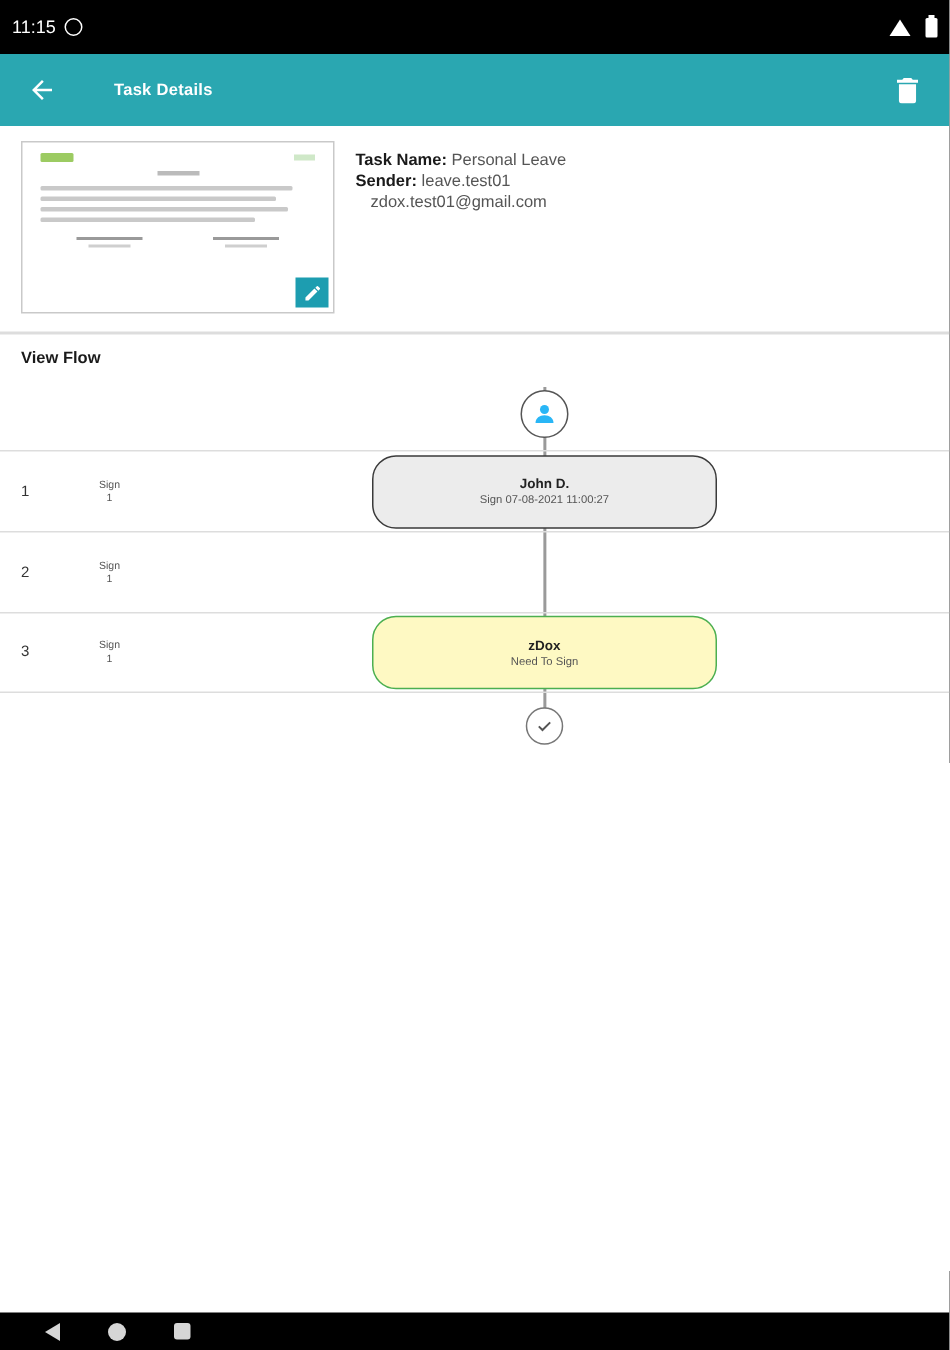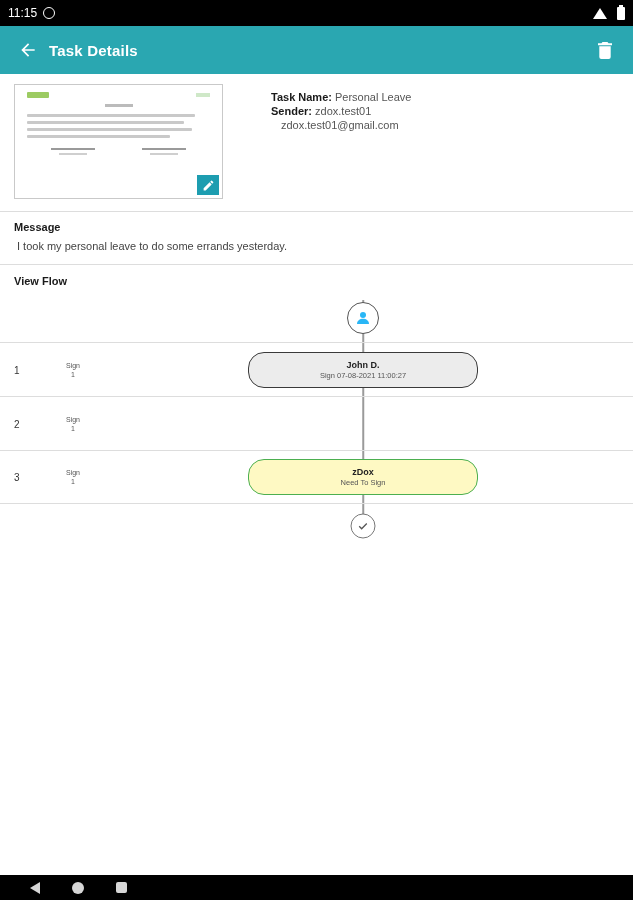--- a/index.html
+++ b/index.html
@@ -5,46 +5,46 @@
   * { margin:0; padding:0; box-sizing:border-box; }
   html,body { background:#555; }
   body { font-family:"Liberation Sans", sans-serif; }
   .screen {
     position:relative; width:633px; height:900px; margin:0 auto;
     background:#ffffff; overflow:hidden;
   }
 
   
   .status-bar {
-    height:26px; background:#000; color:#fff;
+    height:36px; background:#000; color:#fff;
     display:flex; align-items:center; padding:0 8px; font-size:12px; gap:6px;
   }
   .sb-spacer { flex:1; }
   .notif-circle {
     width:12px; height:12px; border:1.2px solid #fff; border-radius:50%;
     display:flex; align-items:center; justify-content:center; font-size:7px; line-height:1;
   }
   .wifi-tri {
     width:0; height:0; border-left:7px solid transparent; border-right:7px solid transparent;
     border-bottom:11px solid #fff;
   }
   .battery { width:8px; height:13px; background:#fff; border-radius:1px; position:relative; margin-left:4px; }
   .battery:before { content:""; position:absolute; top:-2px; left:2px; width:4px; height:2px; background:#fff; }
 
   
   .app-bar {
     height:48px; background:#2aa7b1; color:#fff;
     display:flex; align-items:center; padding:0 16px;
   }
   .back-btn { width:24px; height:24px; display:flex; align-items:center; justify-content:center; cursor:pointer; }
-  .app-title { font-size:15px; font-weight:bold; margin-left:9px; letter-spacing:.2px; }
+  .app-title { font-size:11px; font-weight:bold; margin-left:36px; letter-spacing:.2px; }
   .trash-btn { margin-left:auto; width:24px; height:24px; display:flex; align-items:center; justify-content:center; cursor:pointer; }
 
   
-  .task-header { display:flex; padding:10px 14px 12px 14px;gap:34px; }
+  .task-header { display:flex; padding:10px 14px 12px 14px; }
   .doc-thumb {
     width:209px; height:115px; border:1px solid #c9c9c9; background:#fff;
     position:relative; padding:7px 12px; flex-shrink:0; cursor:pointer;
   }
   .doc-toprow { display:flex; justify-content:space-between; align-items:center; margin-bottom:6px; }
   .doc-logo { width:22px; height:6px; background:#9ccb62; border-radius:1px; }
   .doc-tag { width:14px; height:4px; background:#cfe8c8; }
   .doc-titleline { width:28px; height:3px; background:#bbb; margin:0 auto 7px auto; }
   .doc-line { height:3px; background:#c9c9c9; margin-bottom:4px; border-radius:1px; }
   .doc-sig-row { display:flex; justify-content:space-around; margin-top:10px; }
@@ -88,21 +88,21 @@
     position:absolute; left:14px; top:50%; transform:translateY(-50%);
     font-size:10px; color:#333;
   }
   .row-type {
     position:absolute; left:62px; top:50%; transform:translateY(-50%);
     font-size:7px; color:#555; text-align:center; line-height:9px; width:22px;
   }
   .row-type span { display:block; }
   .pill {
     position:absolute; left:363px; top:50%; transform:translate(-50%,-50%);
-    width:230px; height:36px; border-radius:16px; z-index:1;
+    width:230px; height:49px; border-radius:16px; z-index:1;
     border:1.6px solid #3a3a3a; background:#ececec;
     display:flex; flex-direction:column; align-items:center; justify-content:center;
     cursor:pointer;
   }
   .pill .pill-name { font-size:9px; font-weight:bold; color:#222; line-height:11px; }
   .pill .pill-status { font-size:7.5px; color:#555; line-height:9px; }
   .pill.pending { border-color:#4caf50; background:#fef9c3; }
   .flow-end { position:relative; height:44px; }
 
   
@@ -172,32 +172,28 @@
           </svg>
       </div>
     </div>
     <div class="task-meta">
       <div>
         <b>Task Name:</b>
         <span>Personal Leave</span>
       </div>
       <div>
         <b>Sender:</b>
-        <span>zdox.test01</span>
+        <span>leave.test01</span>
       </div>
       <div class="meta-email">zdox.test01@gmail.com</div>
     </div>
   </div>
 
   <hr class="divider">
 
-  <div class="message-section">
-    <div class="section-label">Message</div>
-    <div class="message-text">I took my personal leave to do some errands yesterday.</div>
-  </div>
 
   <hr class="divider">
 
   <div class="flow-label-wrap">
     <div class="section-label">View Flow</div>
   </div>
 
   <div class="flow">
     <div class="flow-line"></div>
 

